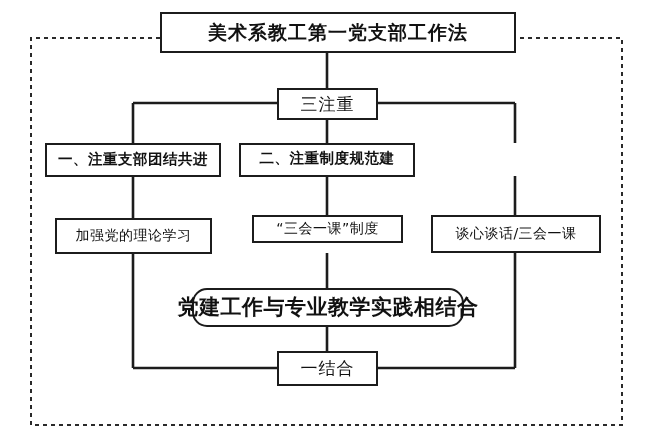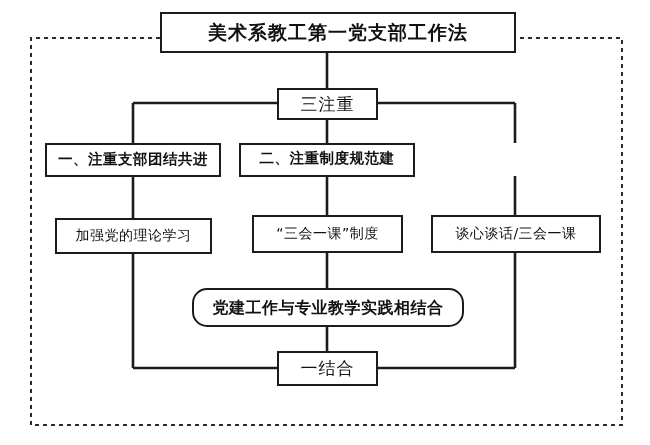--- a/index.html
+++ b/index.html
@@ -52,21 +52,21 @@
     font-size: 14.5px;
     letter-spacing: 0.5px;
   }
   .node-leaf {
     font-weight: normal;
     font-size: 14px;
     letter-spacing: 0.5px;
   }
   .node-wide {
     font-weight: bold;
-    font-size: 16px;
+    font-size: 21px;
     letter-spacing: 0.5px;
     border-radius: 15px;
   }
 </style>
 </head>
 <body>
 
 <div id="canvas">
 
   <svg id="svg-layer" viewBox="0 0 650 445" xmlns="http://www.w3.org/2000/svg">
@@ -101,21 +101,21 @@
 
   <div class="node node-hub" style="left:277px; top:88px; width:101px; height:32px;">三注重</div>
 
   <div class="node node-branch" style="left:45px; top:143px; width:176px; height:34px;">一、注重支部团结共进</div>
 
   <div class="node node-branch" style="left:239px; top:143px; width:176px; height:34px;font-family:Liberation Mono, monospace;">二、注重制度规范建</div>
 
 
   <div class="node node-leaf" style="left:55px; top:218px; width:157px; height:36px;">加强党的理论学习</div>
 
-  <div class="node node-leaf" style="left:252px; top:215px; width:151px; height:38px;">“三会一课”制度</div>
+  <div class="node node-leaf" style="left:252px; top:215px; width:151px; height:28px;">“三会一课”制度</div>
 
   <div class="node node-leaf" style="left:431px; top:215px; width:170px; height:38px;">谈心谈话/三会一课</div>
 
   <div class="node node-wide" style="left:192px; top:288px; width:272px; height:39px;">党建工作与专业教学实践相结合</div>
 
   <div class="node node-hub" style="left:277px; top:351px; width:101px; height:35px;text-align:right;">一结合</div>
 
 </div>
 
 </body></html>

